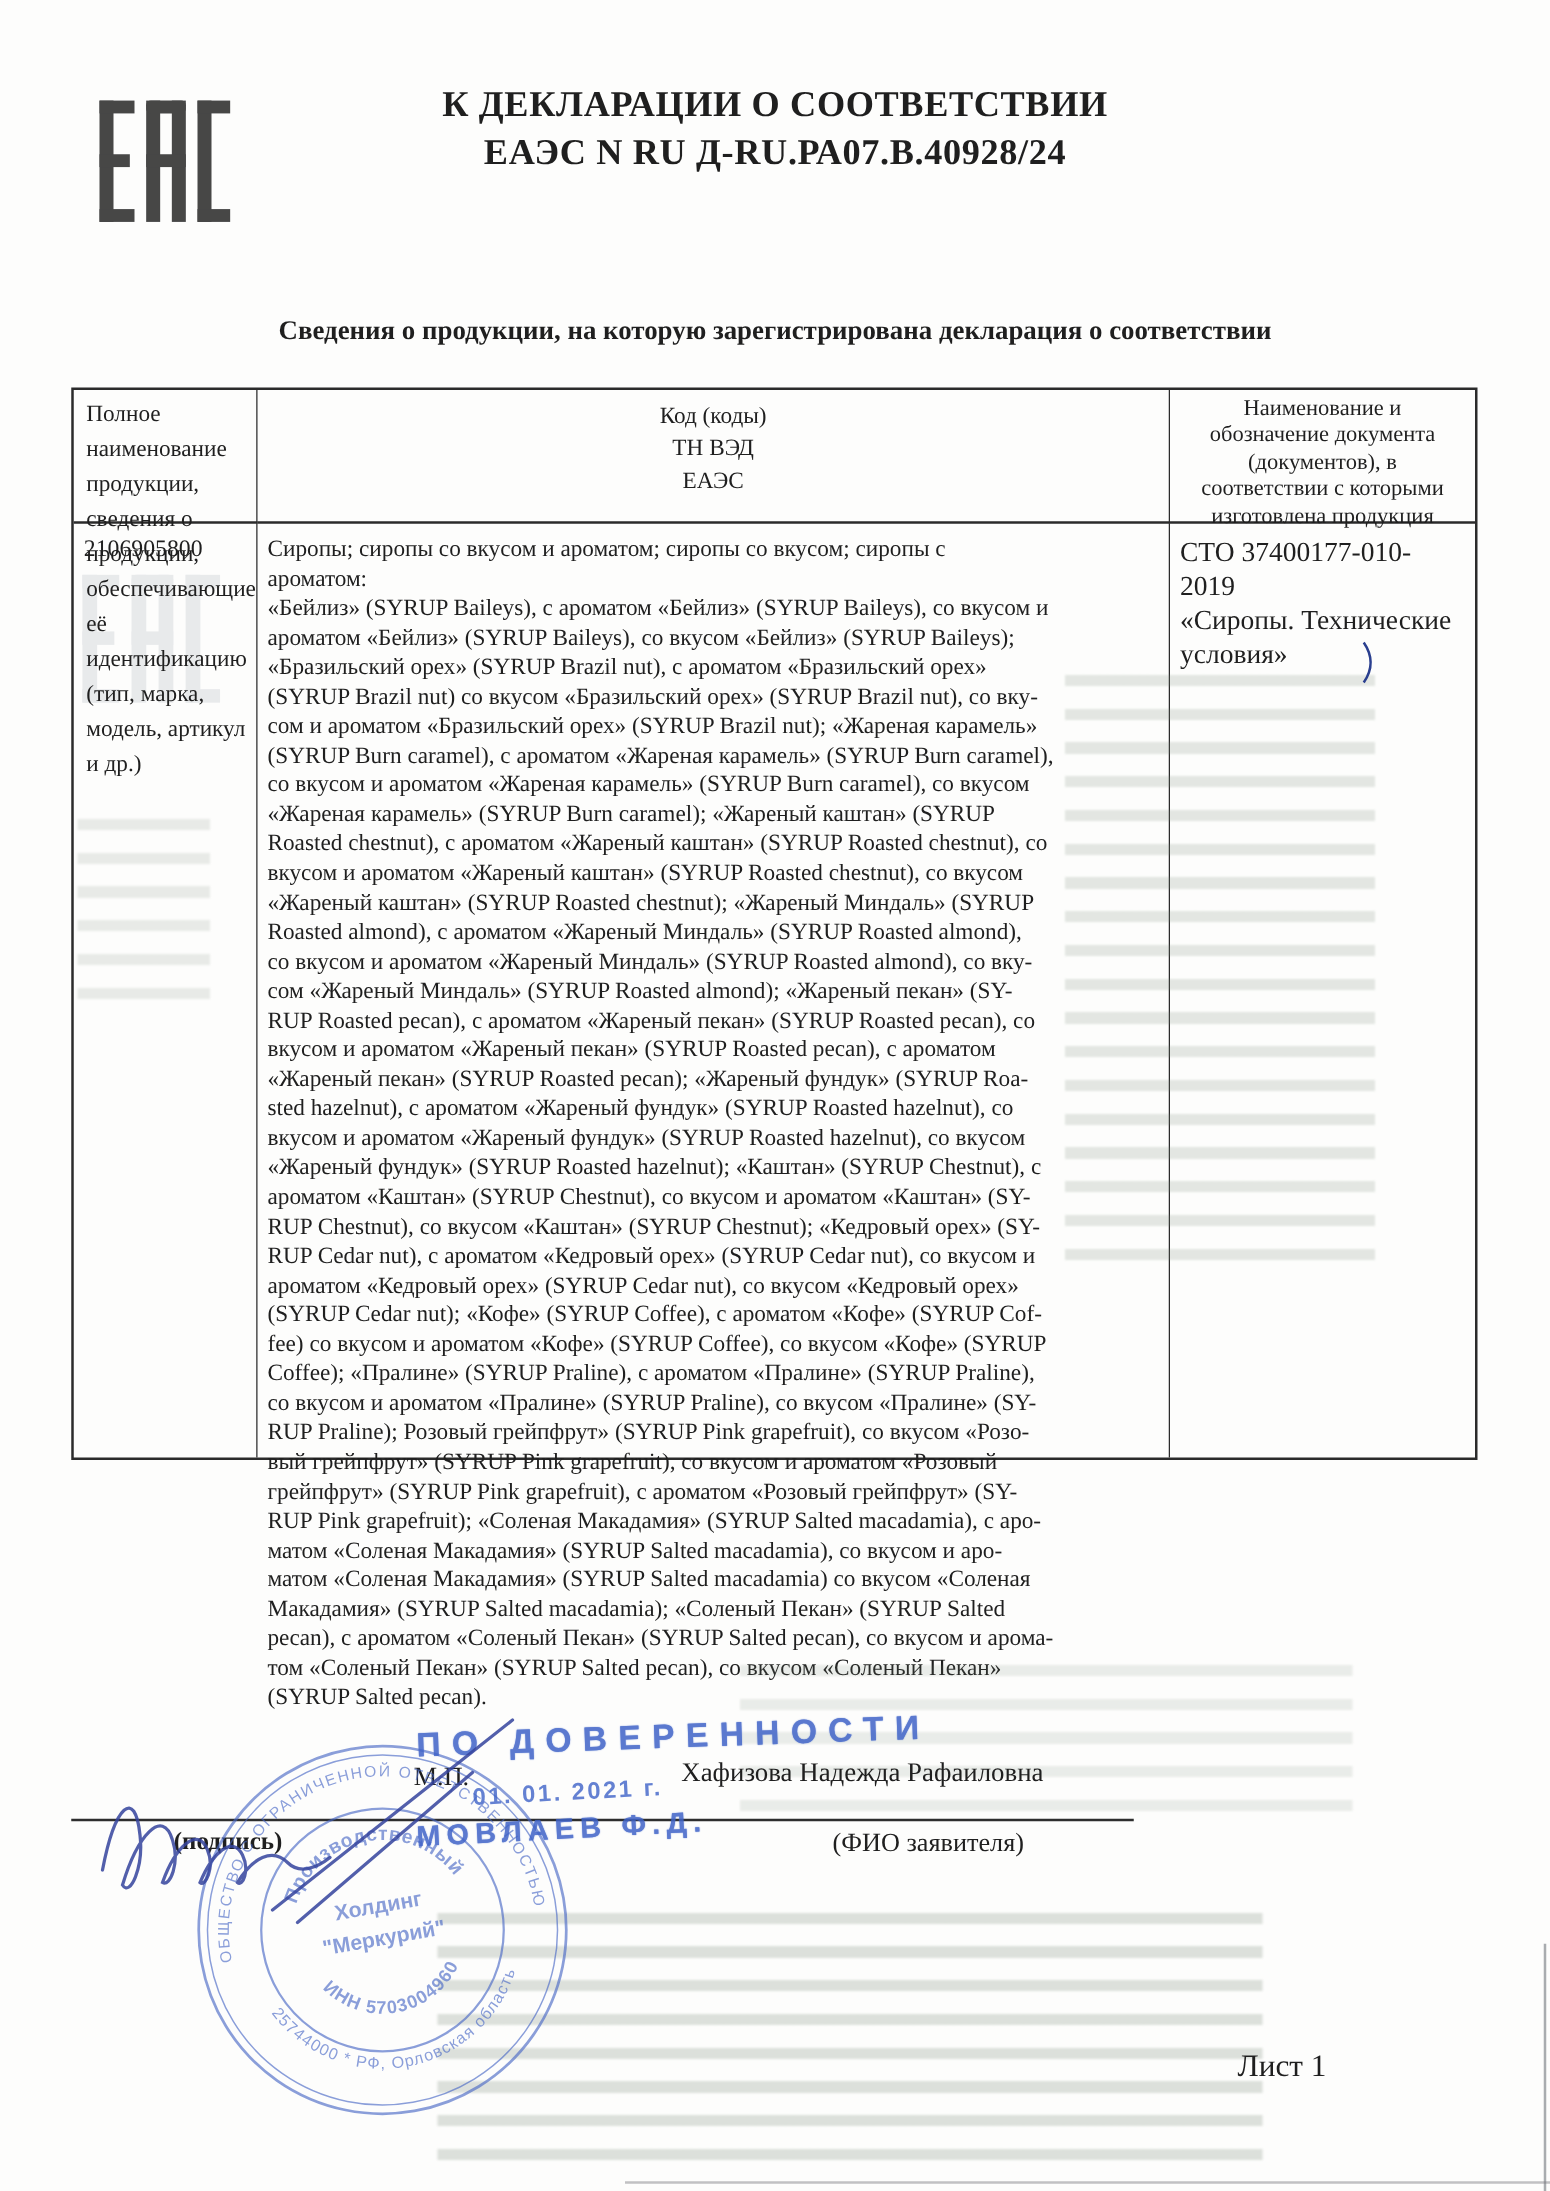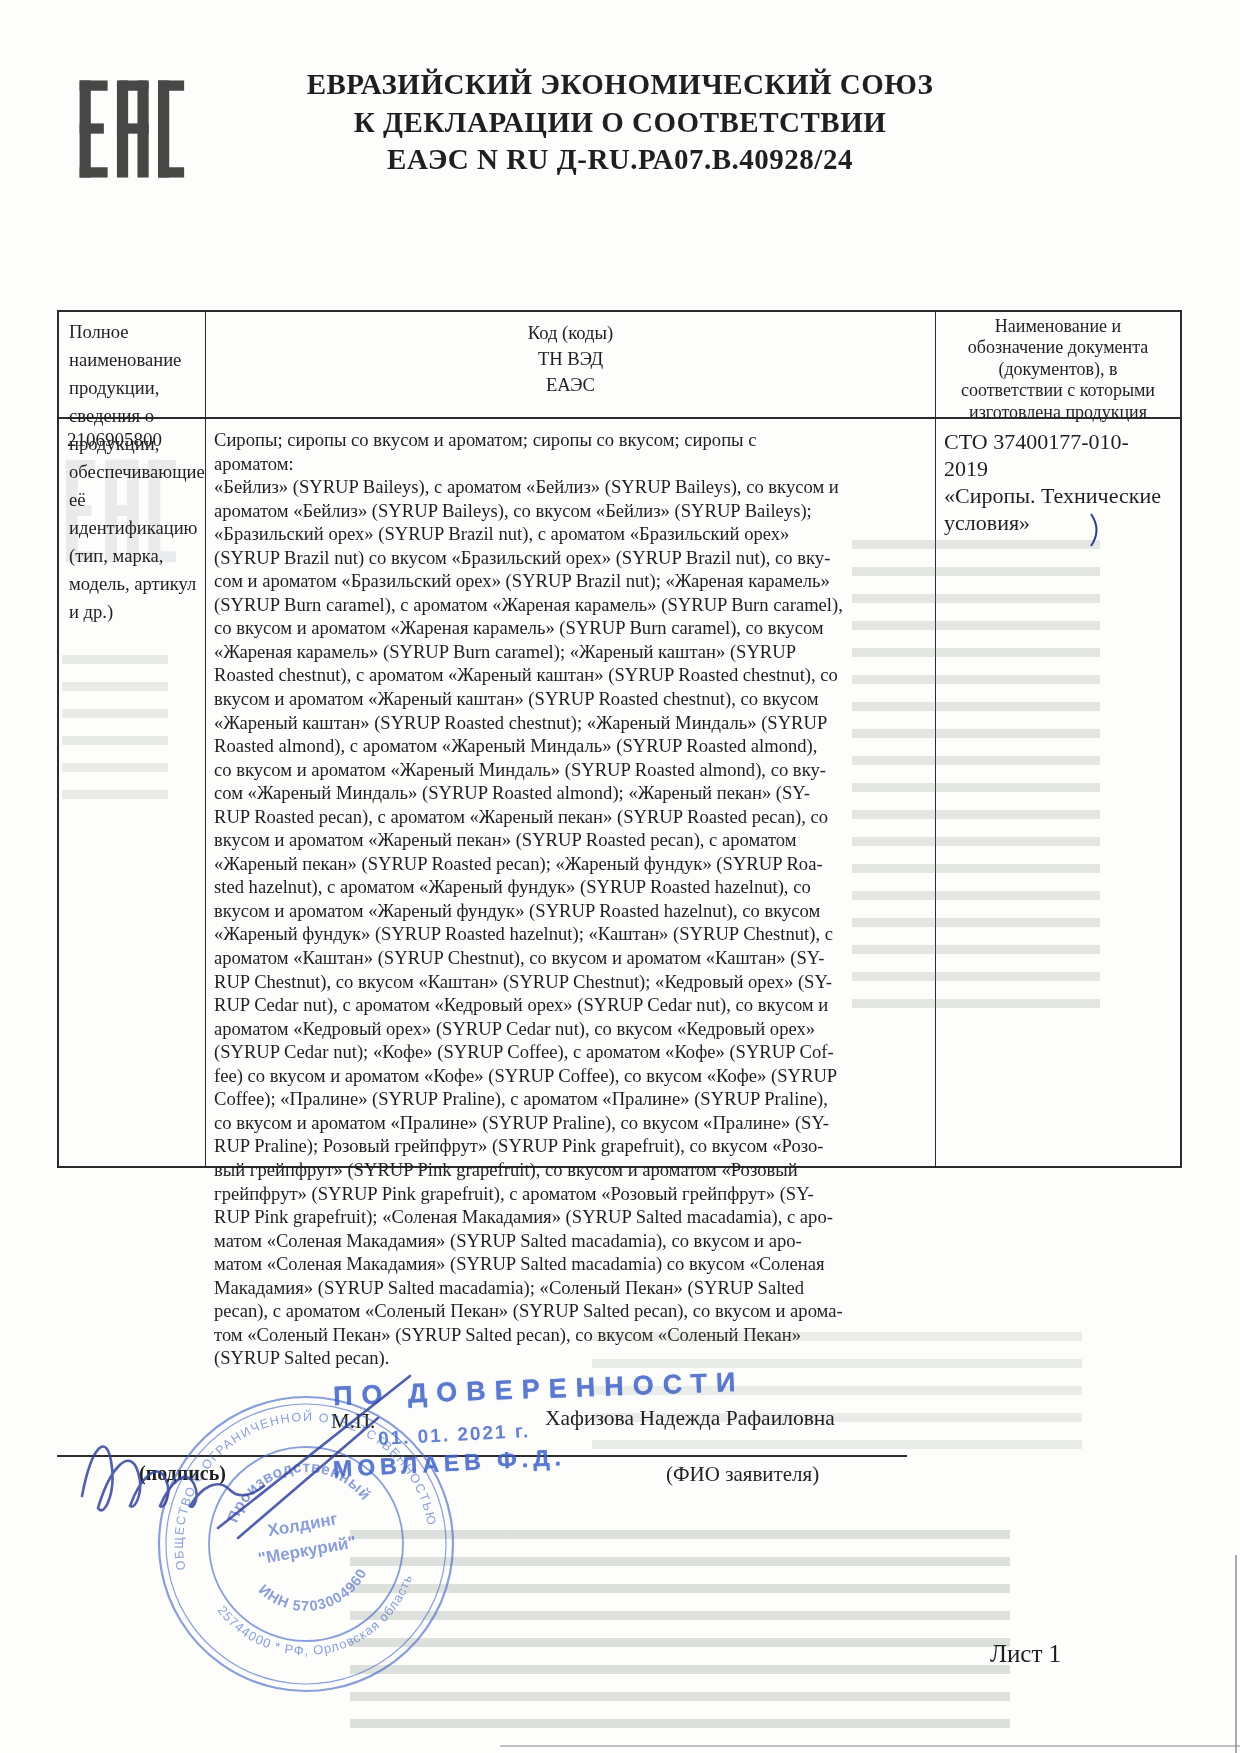--- a/index.html
+++ b/index.html
@@ -101,25 +101,25 @@
         <rect x="46" y="8" width="34" height="11" rx="4"></rect>
           <rect x="46" y="54" width="34" height="11"></rect>
         <rect x="90" y="8" width="12" height="104"></rect>
           <rect x="90" y="8" width="28" height="11"></rect>
         <rect x="90" y="101" width="28" height="11"></rect>
       </g>
     </svg>
   </div>
 
   <div class="abs title-block">
-    <div class="title-line">ЕВРАЗИЙСКИЙ ЭКОНОМИЧЕСКИЙ СОЮЗ</div>
     <div class="title-line">К ДЕКЛАРАЦИИ О СООТВЕТСТВИИ</div>
     <div class="title-line">ЕАЭС N RU Д-RU.РА07.В.40928/24</div>
   </div>
 
+  <div class="abs subtitle">Сведения о продукции, на которую зарегистрирована декларация о соответствии</div>
 
   <div class="abs doc-table">
     <div class="cell hdr hdr-name">Полное наименование продукции, сведения о продукции, обеспечивающие её
 идентификацию (тип, марка, модель, артикул и др.)</div>
     <div class="cell hdr hdr-code">Код (коды)
 ТН ВЭД
 ЕАЭС</div>
     <div class="cell hdr hdr-doc">Наименование и
 обозначение документа
 (документов), в

